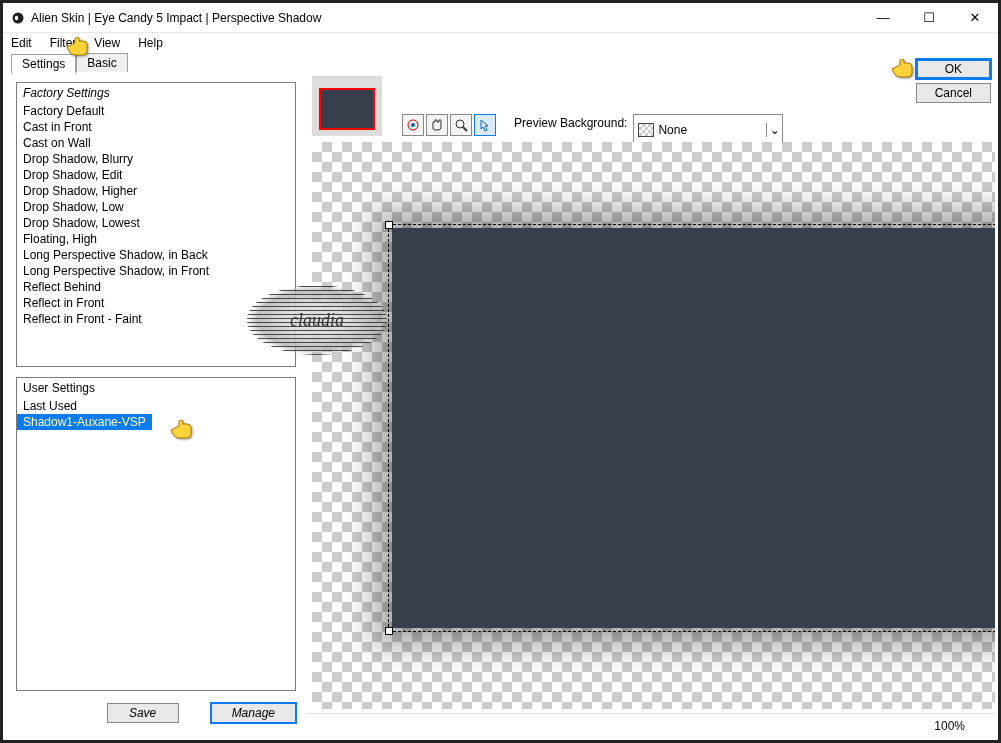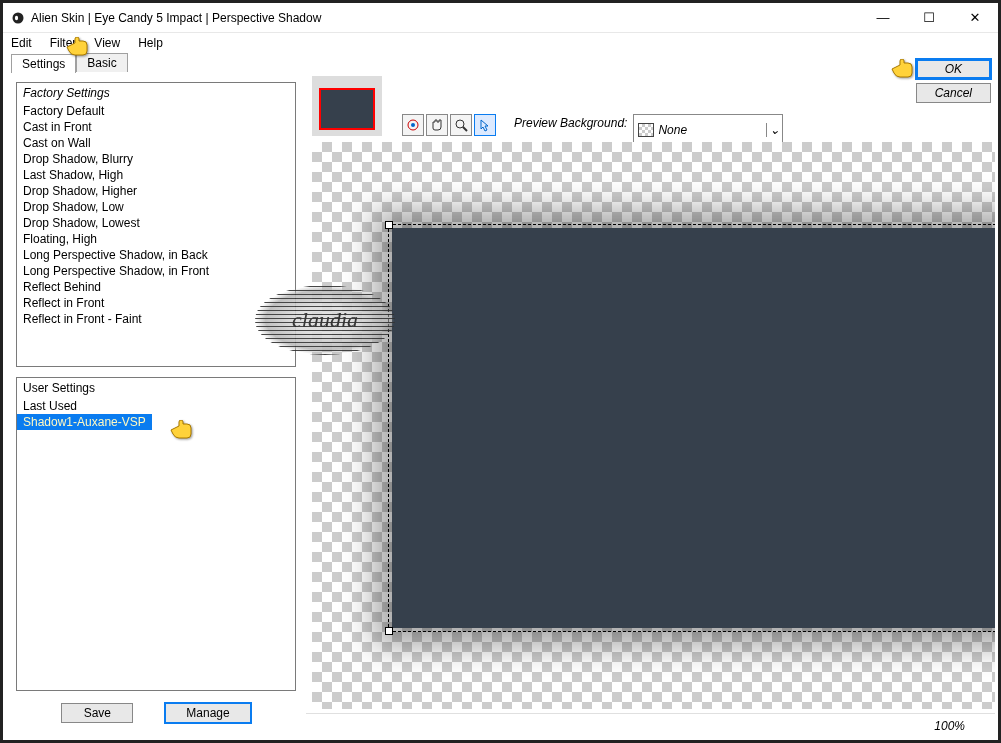--- a/index.html
+++ b/index.html
@@ -28,26 +28,26 @@
 
 .main { display: flex; position: absolute; top: 73px; bottom: 3px; left: 3px; right: 3px; }
 .leftcol { width: 300px; padding: 6px 10px 6px 10px; display: flex; flex-direction: column; }
 .factory-box { border: 1px solid #7a7a7a; height: 285px; overflow-y: scroll; position: relative; margin-bottom: 10px; }
 .factory-box .header { padding: 3px 6px; font-weight: normal; font-style: italic; }
 .factory-box .item { padding: 1px 6px; cursor: default; }
 .user-box { border: 1px solid #7a7a7a; flex: 1; padding: 0; position: relative; margin-bottom: 10px; }
 .user-box .header { padding: 3px 6px; }
 .user-box .item { padding: 1px 6px; }
 .user-box .item.sel { background: #0a7cf0; color: #fef9c3; display: inline-block; }
-.btnrow { display: flex; justify-content: center; gap: 32px; padding: 2px 0 8px; }
+.btnrow { display: flex; justify-content: flex-end; gap: 32px; padding: 2px 0 8px; font-style: italic; }
 .btn { border: 1px solid #888; background: #e8e8e8; padding: 2px 20px; min-width: 72px; text-align: center; }
 .btn.focus { border: 1px solid #0a7cf0; outline: 1px solid #0a7cf0; }
 
 
-.rightcol { flex: 1; position: relative; font-style: italic; }
+.rightcol { flex: 1; position: relative; }
 .toprow { height: 66px; display: flex; align-items: flex-start; padding-left: 6px; }
 .thumb-strip { width: 70px; height: 60px; background: #ddd; display:flex;align-items:center;justify-content:center; }
 .thumb { width: 56px; height: 42px; border: 2px solid #ff0000; background: #36404c; margin-top: 6px; }
 .tool-row { display: flex; align-items: center; gap: 2px; margin-left: 20px; margin-top: 38px; }
 .tool-btn { width: 22px; height: 22px; border: 1px solid #888; background: #f4f4f4; display:flex;align-items:center;justify-content:center; font-size: 12px; }
 .tool-btn.sel { border: 1px solid #0a7cf0; background: #dceaff; }
 .pbg-label { margin-left: 18px; margin-top: 40px; }
 .pbg-select { margin-left: 6px; margin-top: 38px; border: 1px solid #888; width: 150px; height: 32px; display:flex; align-items:center; }
 .pbg-select .sw { width: 16px; height: 14px; border: 1px solid #444; margin: 0 4px;
   background: linear-gradient(45deg,#ccc 25%,transparent 25%,transparent 75%,#ccc 75%),linear-gradient(45deg,#ccc 25%,#fff 25%,#fff 75%,#ccc 75%);
@@ -67,26 +67,26 @@
   background-size: 20px 20px; background-position: 0 0,10px 10px; position: relative; }
 .shadow-layer { position:absolute; top: 86px; left: 80px; width: 900px; height: 400px;
   background: #36404c; box-shadow: 0 0 30px 18px rgba(0,0,0,.35); }
 .sel-box { position:absolute; top: 82px; left: 76px; width: 908px; height: 408px;
   border: 1px dashed #000; }
 .handle { position:absolute; width:8px; height:8px; background:#fff; border:1px solid #000; }
 
 .statusbar { position:absolute; bottom:0; left:0; right:0; height:24px; background:#fff; border-top:1px solid #e0e0e0; display:flex; justify-content:flex-end; align-items:center; padding-right:30px; }
 
 
-.watermark { position: absolute; top: 282px; left: 252px; width: 140px; height: 70px; z-index: 40;
+.watermark { position: absolute; top: 282px; left: 244px; width: 140px; height: 70px; z-index: 40;
   background:
     repeating-linear-gradient(0deg, #333 0 1px, transparent 1px 4px),
     radial-gradient(ellipse at center, #ddd 30%, #bbb 60%, transparent 70%);
   border-radius: 50%/50%; opacity: .9; display:flex;align-items:center;justify-content:center;
-  font-family: Georgia, serif; font-style: italic; font-size: 22px; color:#222; }
+  font-family: Georgia, serif; font-style: italic; font-size: 18px; color:#222; }
 
 ::-webkit-scrollbar { width: 16px; }
 ::-webkit-scrollbar-track { background: #f0f0f0; }
 ::-webkit-scrollbar-thumb { background: #c8c8c8; border: 1px solid #a0a0a0; }
 </style>
 </head>
 <body>
 
 <div class="titlebar">
   <span class="icon">
@@ -122,21 +122,21 @@
 
 <div class="main">
 
   <div class="leftcol">
     <div class="factory-box">
       <div class="header">Factory Settings</div>
       <div class="item">Factory Default</div>
       <div class="item">Cast in Front</div>
       <div class="item">Cast on Wall</div>
       <div class="item">Drop Shadow, Blurry</div>
-      <div class="item">Last Shadow, High</div>
+      <div class="item">Drop Shadow, Edit</div>
       <div class="item">Drop Shadow, Higher</div>
       <div class="item">Drop Shadow, Low</div>
       <div class="item">Drop Shadow, Lowest</div>
       <div class="item">Floating, High</div>
       <div class="item">Long Perspective Shadow, in Back</div>
       <div class="item">Long Perspective Shadow, in Front</div>
       <div class="item">Reflect Behind</div>
       <div class="item">Reflect in Front</div>
       <div class="item">Reflect in Front - Faint</div>
     </div>

